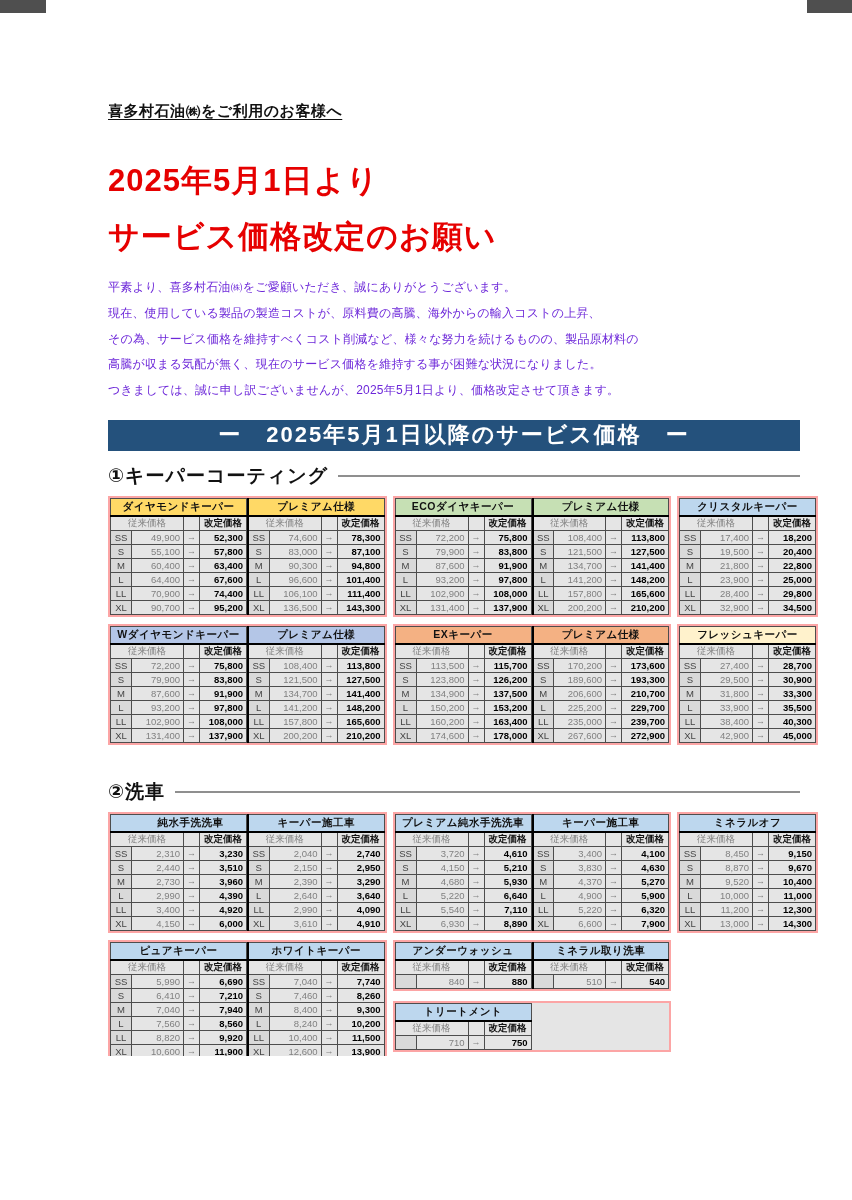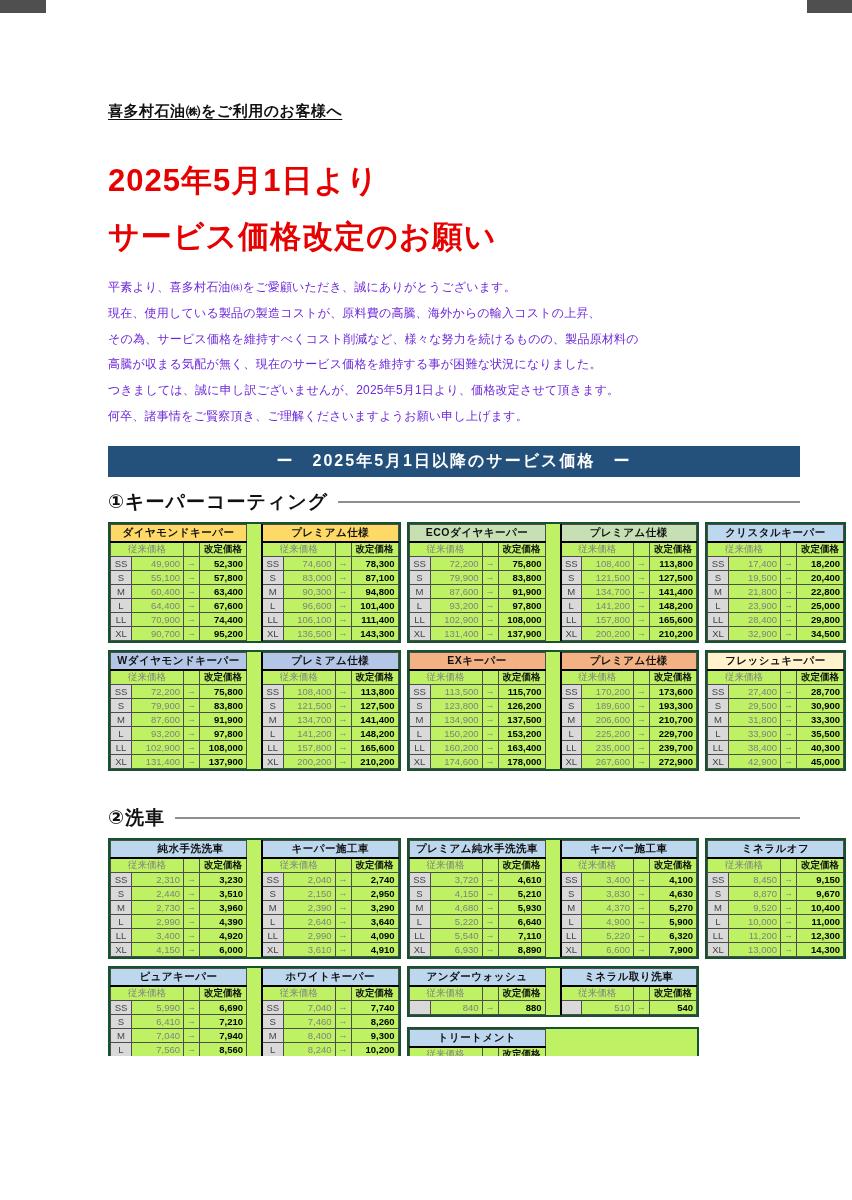--- a/index.html
+++ b/index.html
@@ -13,29 +13,29 @@
   .content{position:absolute;left:108px;top:0;width:692px;}
   .recipient{
     margin-top:102px;font-size:15px;font-weight:bold;color:#111;
     text-decoration:underline;text-underline-offset:3px;letter-spacing:.5px;
   }
   .red-title{font-weight:bold;font-size:31px;line-height:36px;margin:0;letter-spacing:1px;}
   .red-title.first{margin-top:42px;}
   .red-title.second{margin-top:20px;}
   .body-text{margin-top:20px;font-size:12px;line-height:25.8px;color:#6d28d9;letter-spacing:.2px;}
   .banner{
-    margin-top:16px;height:31px;color:#fff;font-weight:bold;font-size:16px;
+    margin-top:16px;height:31px;color:#fff;font-weight:bold;font-size:22px;
     display:flex;align-items:center;justify-content:center;letter-spacing:2px;
   }
   .sect{display:flex;align-items:center;font-size:19px;font-weight:bold;color:#111;margin-top:12px;letter-spacing:1px;}
   .sect.second{margin-top:34px;}
   .sect .rule{flex:1;height:0;border-top:2px solid #8f8f8f;margin-left:10px;}
   .trow{margin-top:7px;display:flex;gap:6px;align-items:flex-start;}
   .rightcol{display:flex;flex-direction:column;gap:10px;}
-  .tgroup{border:2px solid #14532d;display:flex;background:#bef264;gap:14px;}
+  .tgroup{border:2px solid #fca5a5;display:flex;background:#e5e5e5;}
   .ptable{border-collapse:collapse;font-size:9.5px;color:#222;}
   .ptable + .ptable{border-left:2px solid #000;}
   .ptable td,.ptable th{border:1px solid #4d4d4d;padding:0 3px;height:14px;box-sizing:border-box;white-space:nowrap;}
   .ptable th.ttl{
     font-size:10.5px;font-weight:bold;text-align:center;padding:1px 4px;
     border-bottom:2px solid #000;color:#111;letter-spacing:.5px;
   }
   .ptable td.hold{color:#808080;text-align:center;min-width:73px;}
   .ptable td.harr{min-width:13px;}
   .ptable td.hnew{font-weight:bold;text-align:center;min-width:47px;color:#111;}
@@ -56,21 +56,20 @@
 
     <h1 class="red-title first" style="color: rgb(230, 0, 0);">2025年5月1日より</h1>
     <h1 class="red-title second" style="color: rgb(230, 0, 0);">サービス価格改定のお願い</h1>
 
     <div class="body-text" id="body-text">
         <div>平素より、喜多村石油㈱をご愛顧いただき、誠にありがとうございます。</div>
         <div>現在、使用している製品の製造コストが、原料費の高騰、海外からの輸入コストの上昇、</div>
         <div>その為、サービス価格を維持すべくコスト削減など、様々な努力を続けるものの、製品原材料の</div>
         <div>高騰が収まる気配が無く、現在のサービス価格を維持する事が困難な状況になりました。</div>
         <div>つきましては、誠に申し訳ございませんが、2025年5月1日より、価格改定させて頂きます。</div>
-        <div>何卒、諸事情をご賢察頂き、ご理解くださいますようお願い申し上げます。</div>
       </div>
 
     <div class="banner" style="background: rgb(36, 81, 124);">ー　2025年5月1日以降のサービス価格　ー</div>
 
     <div class="sect">
       <span>①キーパーコーティング</span>
       <span class="rule"></span>
     </div>
     <div class="trow" id="coating-row1">
         <div class="tgroup">

